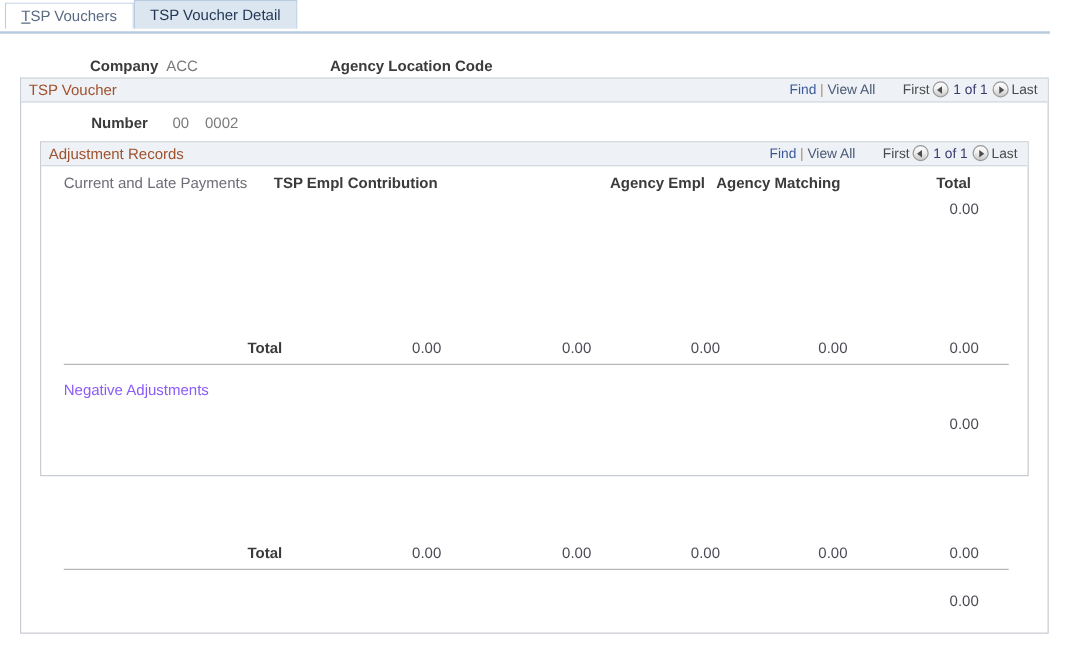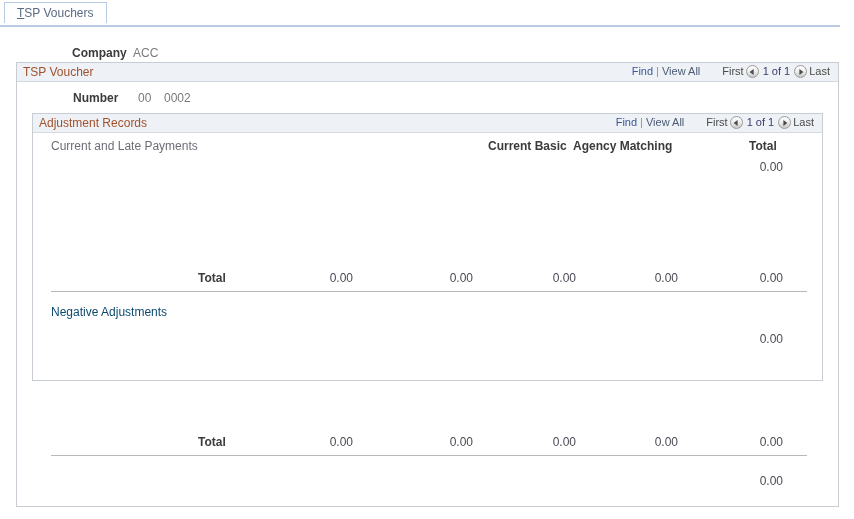--- a/index.html
+++ b/index.html
@@ -211,41 +211,45 @@
   }
   .row-label {
     position: absolute;
     font-size: 12px;
     font-weight: bold;
     color: #3b3b3b;
     white-space: nowrap;
   }
   .row-label.plain {
     font-weight: normal;
-    color: #0c4a6e;
+    color: #8b5cf6;
   }
   .hline {
     position: absolute;
     height: 1px;
     background: #b8b8b8;
   }
 </style>
 </head>
 <body>
 
 <div class="tabstrip">
   <div class="tab inactive">
     <span class="accel">T</span><span>SP Vouchers</span>
   </div>
+  <div class="tab active">
+    <span>TSP Voucher Detail</span>
+  </div>
   <div class="tab-underline"></div>
 </div>
 
 <div class="hdr-row">
   <span class="lbl-bold fld-company-label">Company</span>
   <span class="val-grey fld-company-value">ACC</span>
+  <span class="lbl-bold fld-alc-label">Agency Location Code</span>
 </div>
 
 <div class="groupbox gb-outer">
 
   <div class="gb-header">
     <span class="gb-title">TSP Voucher</span>
     <div class="navbar">
       <span class="nav-link">Find</span><span class="nav-sep">|</span><span class="nav-link viewall">View All</span><span class="nav-spacer"></span><span class="nav-text">First</span><span class="arrow-btn prev"><span class="tri"></span></span><span class="nav-counter">1 of 1</span><span class="arrow-btn next"><span class="tri"></span></span><span class="nav-text">Last</span>
     </div>
   </div>
@@ -261,21 +265,22 @@
     <div class="gb-header">
       <span class="gb-title">Adjustment Records</span>
       <div class="navbar">
         <span class="nav-link">Find</span><span class="nav-sep">|</span><span class="nav-link viewall">View All</span><span class="nav-spacer"></span><span class="nav-text">First</span><span class="arrow-btn prev"><span class="tri"></span></span><span class="nav-counter">1 of 1</span><span class="arrow-btn next"><span class="tri"></span></span><span class="nav-text">Last</span>
       </div>
     </div>
 
     <div class="grid">
 
       <span class="colhdr light" style="left:18px; top:6px;">Current and Late Payments</span>
-      <span class="colhdr bold" style="left:455px; top:6px;">Current Basic</span>
+      <span class="colhdr bold" style="left:186px; top:6px;">TSP Empl Contribution</span>
+      <span class="colhdr bold" style="left:455px; top:6px;">Agency Empl</span>
       <span class="colhdr bold" style="left:540px; top:6px;">Agency Matching</span>
       <span class="colhdr bold" style="left:716px; top:6px;">Total</span>
 
       <span class="cell-num" style="left:700px; top:27px; width:50px;">0.00</span>
 
       <span class="row-label" style="left:165px; top:138px;">Total</span>
       <span class="cell-num" style="left:270px; top:138px; width:50px;">0.00</span>
       <span class="cell-num" style="left:390px; top:138px; width:50px;">0.00</span>
       <span class="cell-num" style="left:493px; top:138px; width:50px;">0.00</span>
       <span class="cell-num" style="left:595px; top:138px; width:50px;">0.00</span>

